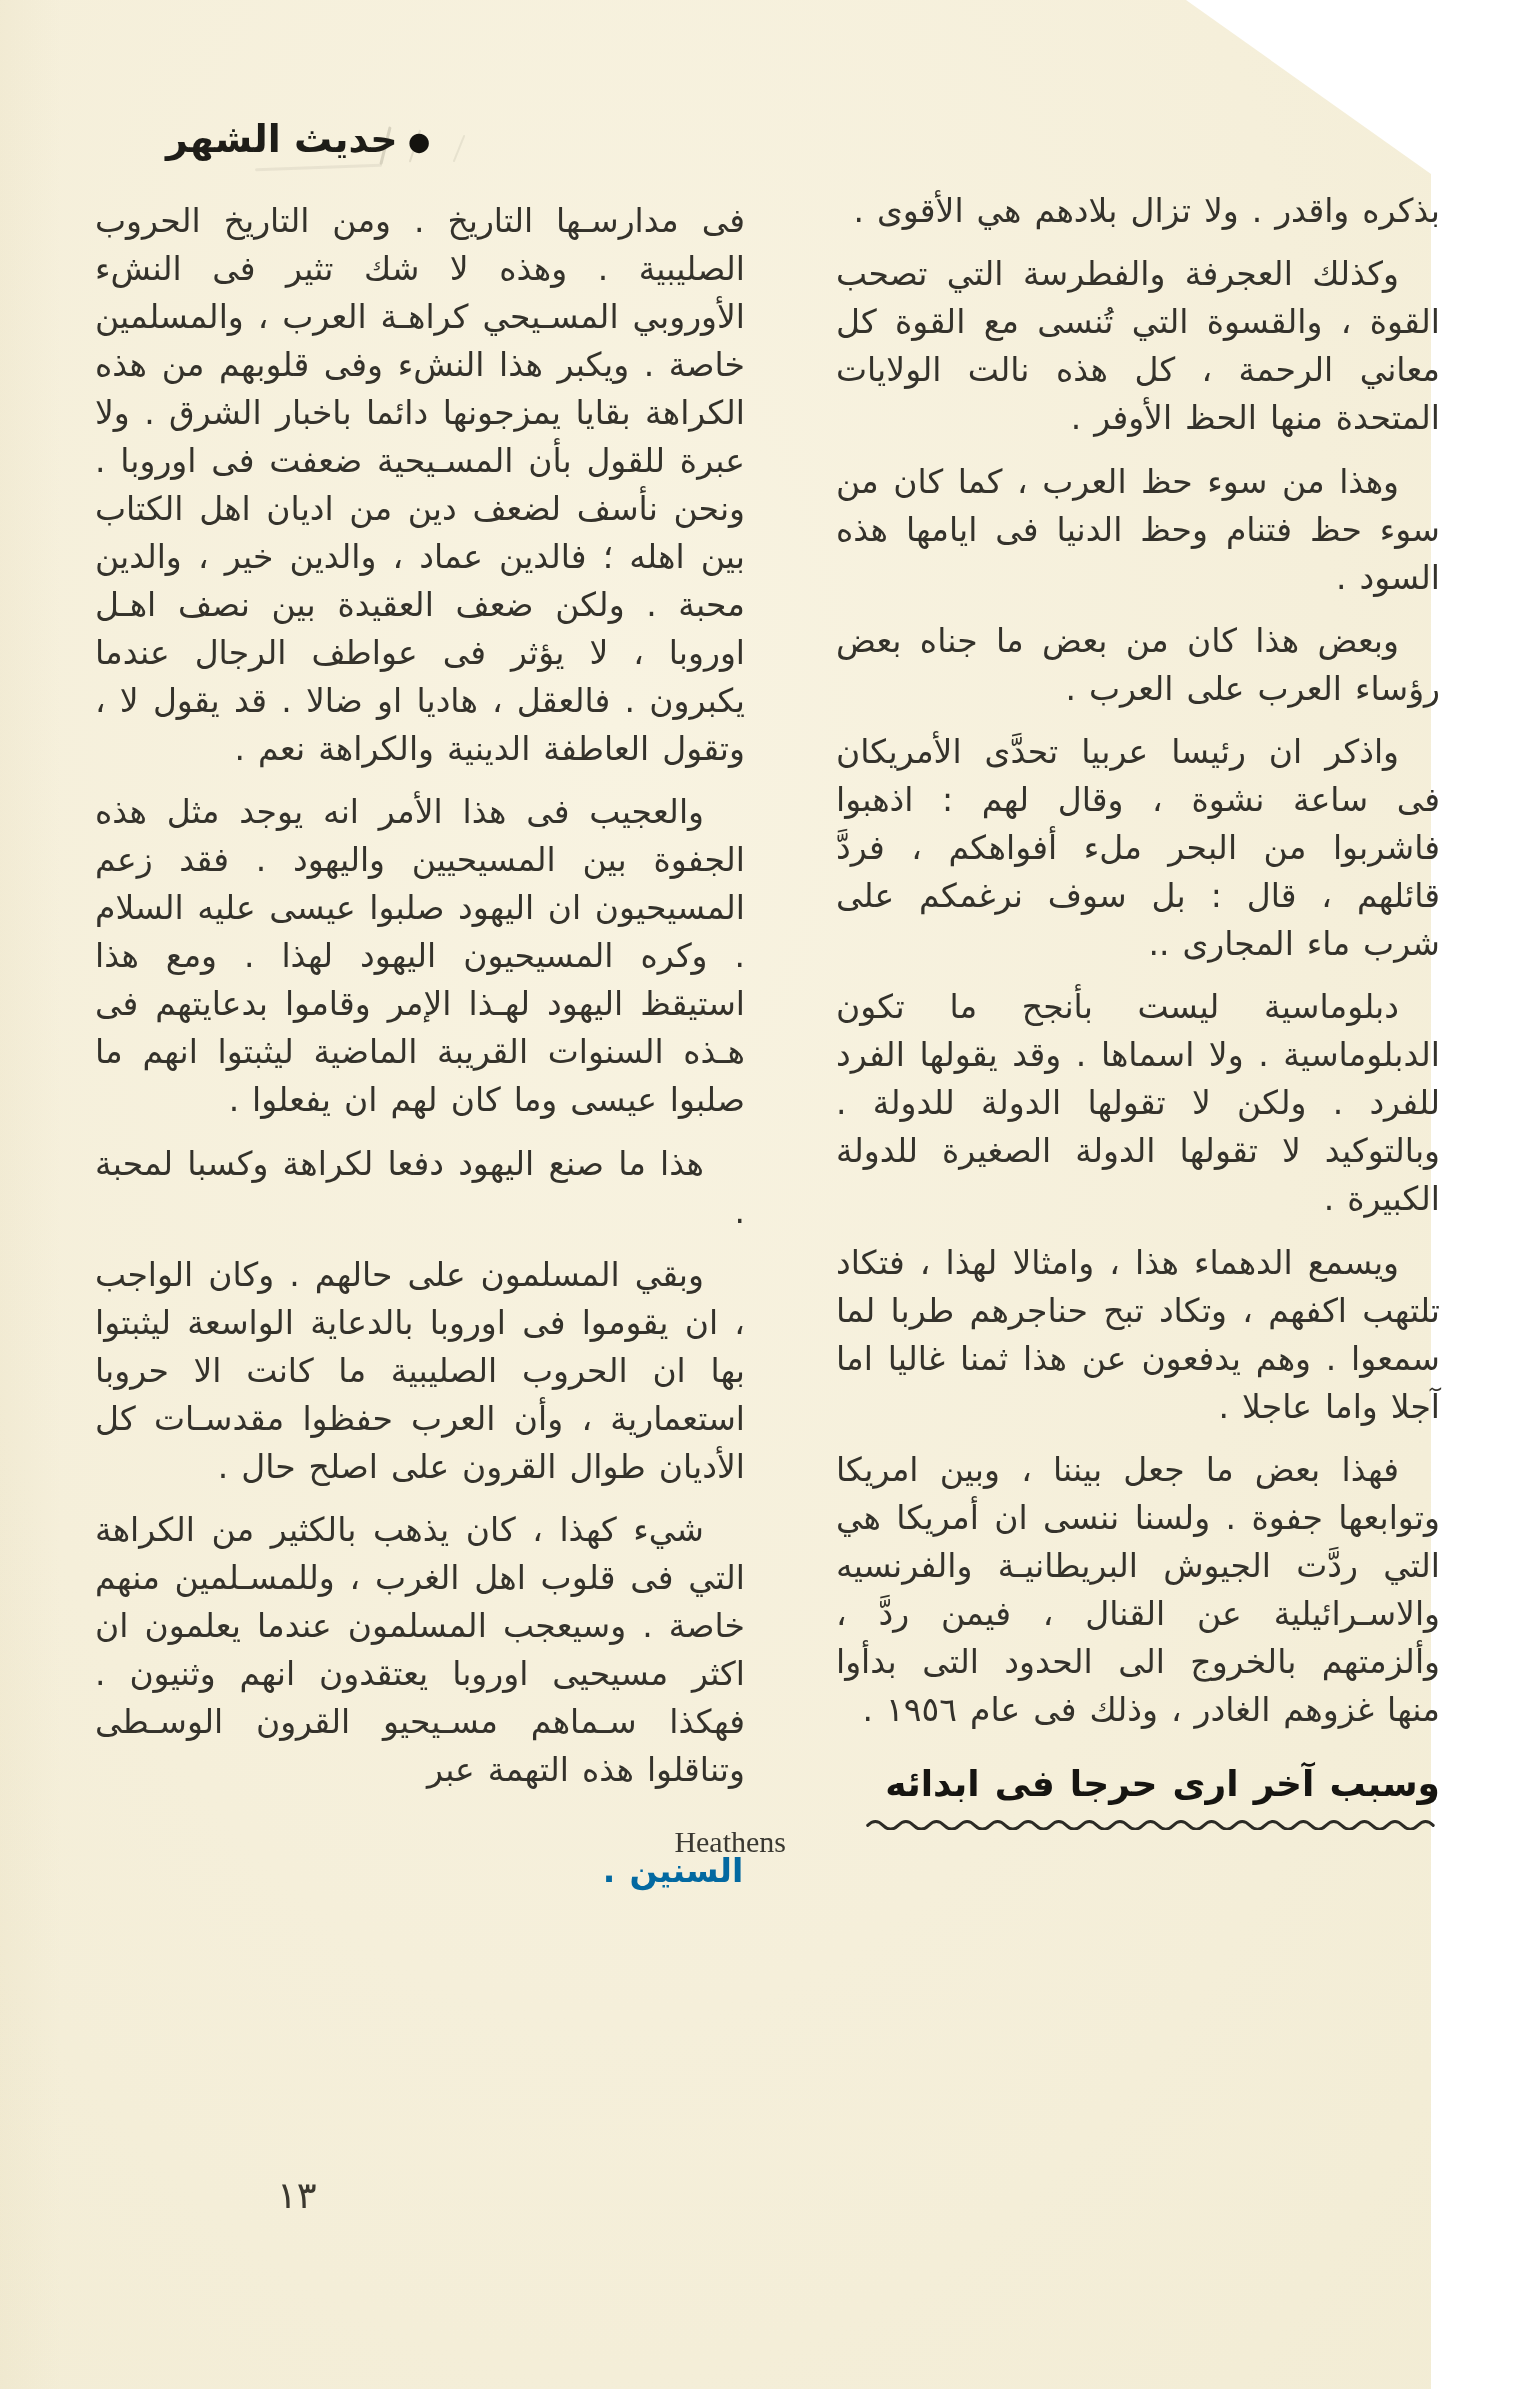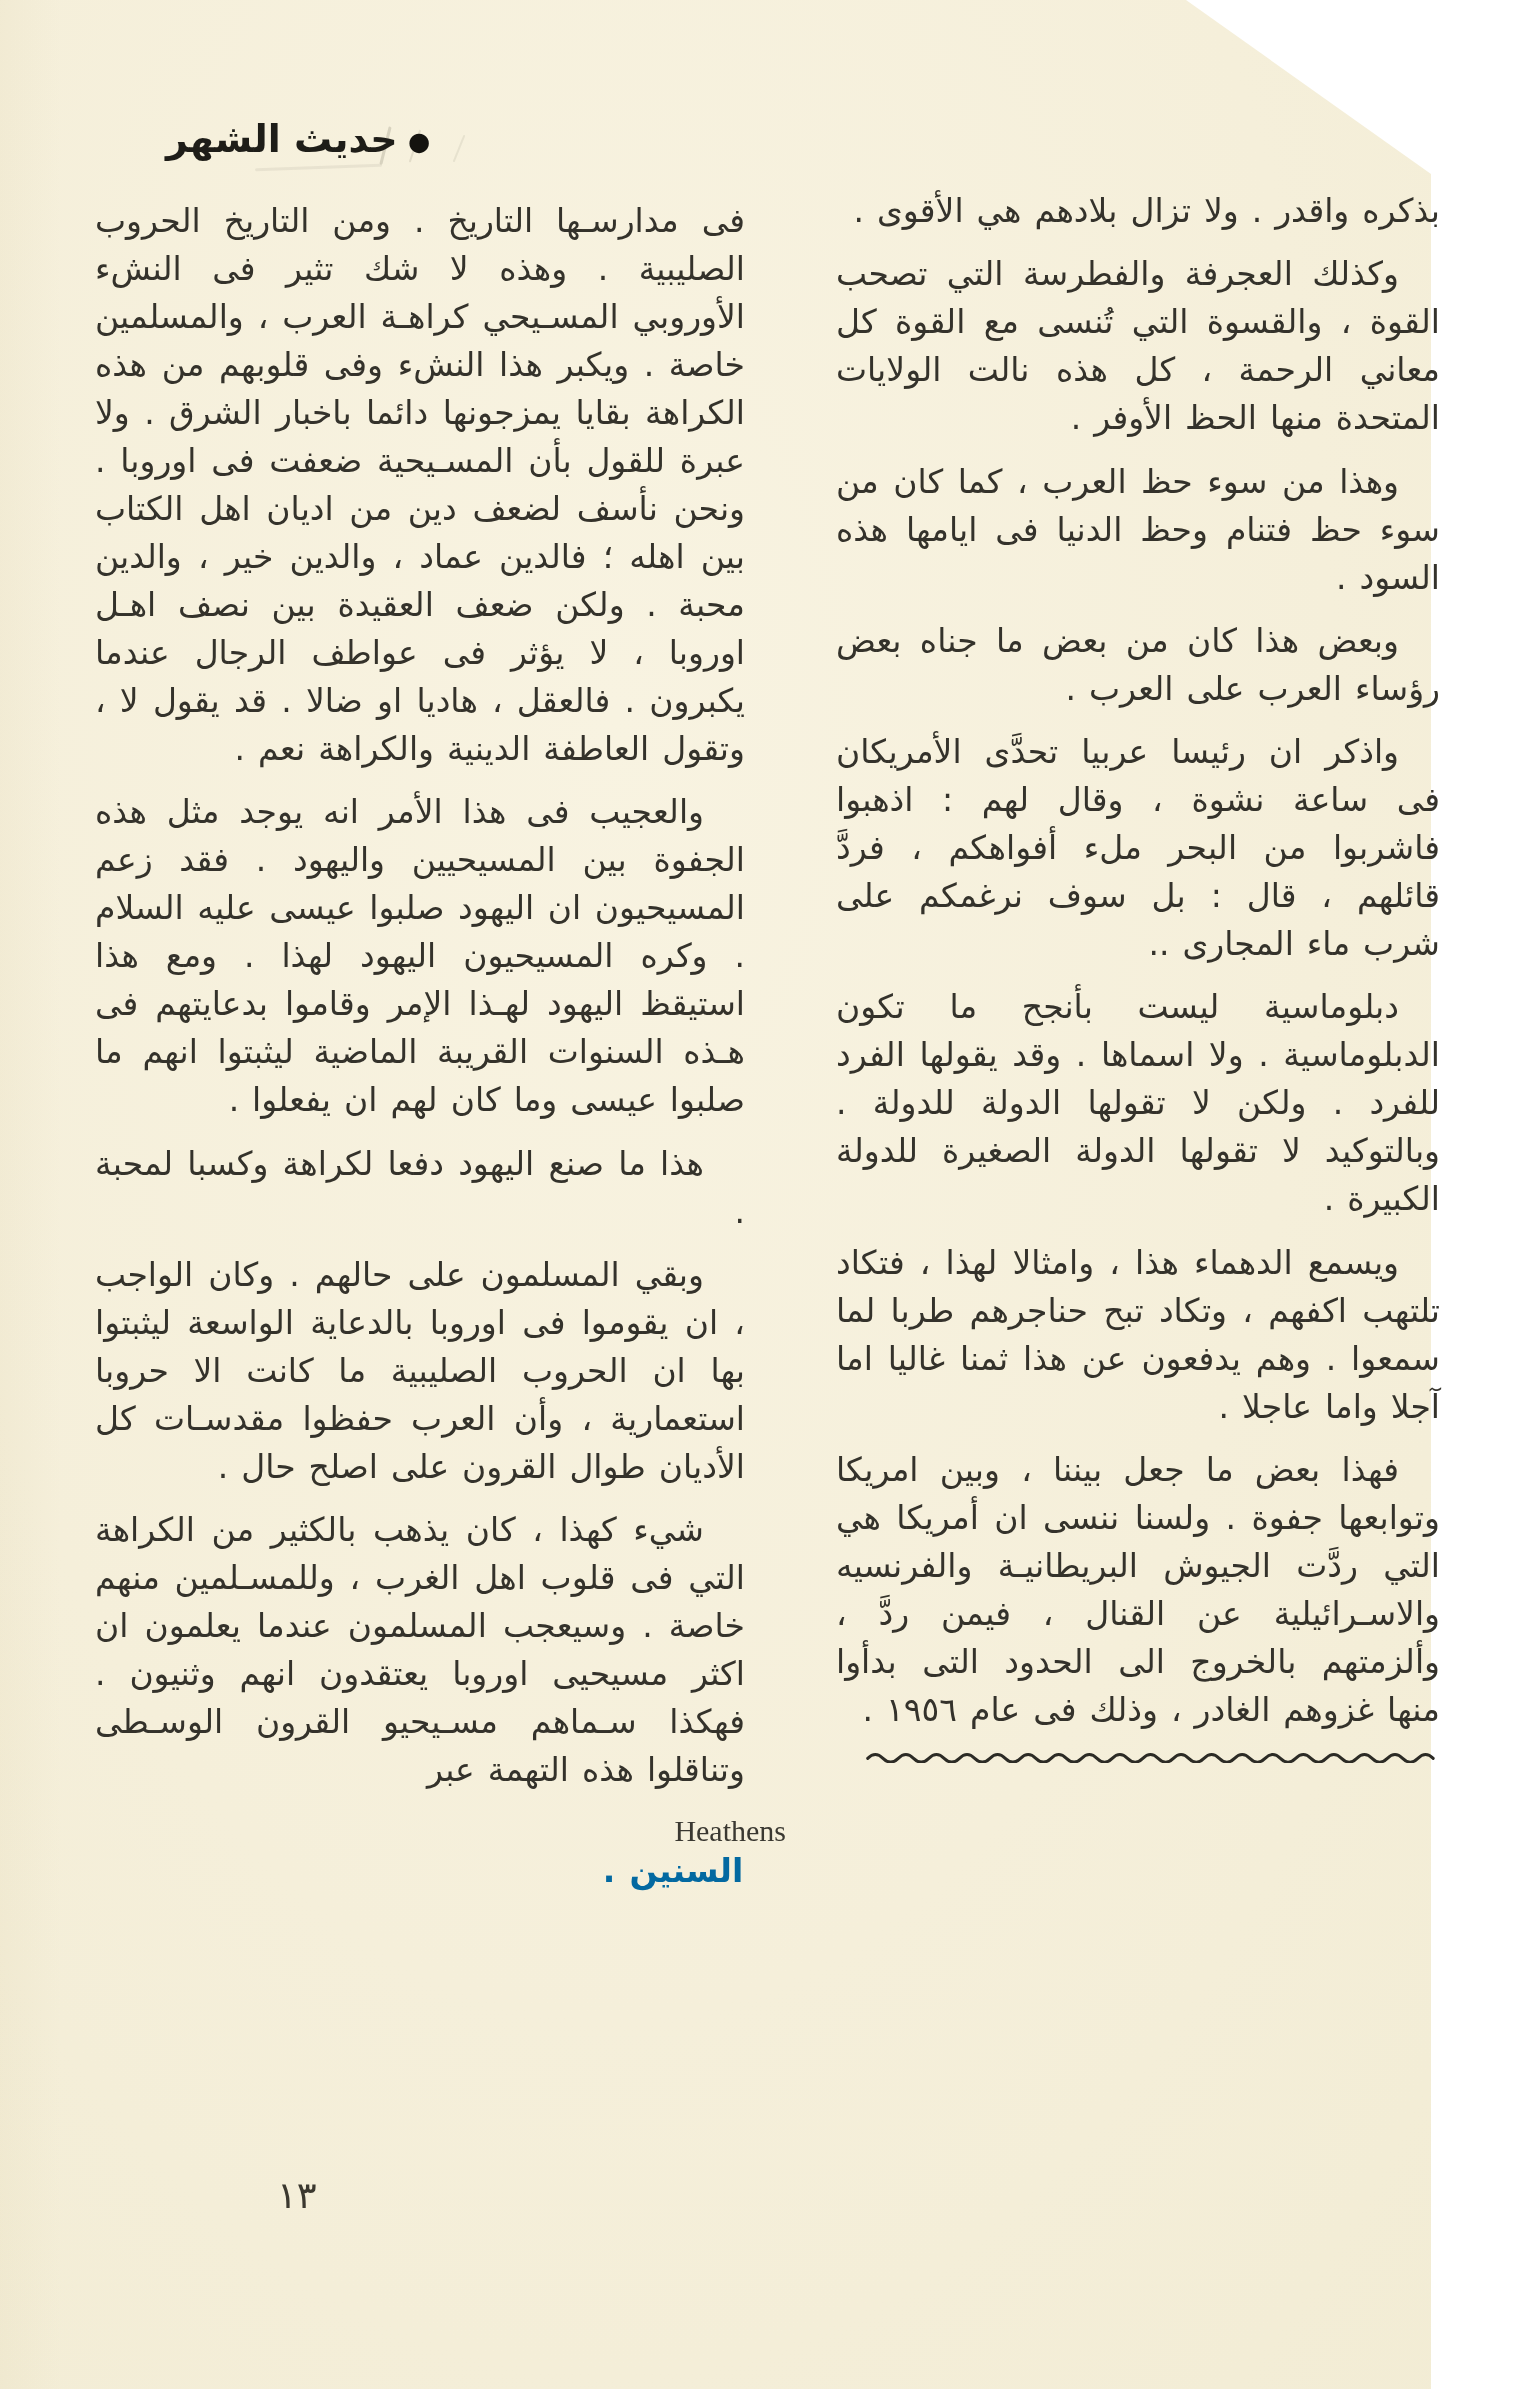--- a/index.html
+++ b/index.html
@@ -88,21 +88,21 @@
   .wavy svg { display: block; }
 
   .endnote {
     position: relative;
     height: 102px;
     margin-top: 3.4px;
   }
   .heathens {
     position: absolute;
     right: -41px;
-    top: 1px;
+    top: 12px;
     font-family: "Liberation Serif", "DejaVu Serif", serif;
     font-size: 30px;
     color: #3a3831;
     direction: ltr;
   }
   .seneen {
     position: absolute;
     right: 1.7px;
     top: 41px;
     font-size: 33px;
@@ -138,20 +138,21 @@
   <div class="col right-col">
     <p class="noindent">بذكره واقدر . ولا تزال بلادهم هي الأقوى .</p>
     <p>وكذلك العجرفة والفطرسة التي تصحب القوة ، والقسوة التي تُنسى مع القوة كل معاني الرحمة ، كل هذه نالت الولايات المتحدة منها الحظ الأوفر .</p>
     <p>وهذا من سوء حظ العرب ، كما كان من سوء حظ فتنام وحظ الدنيا فى ايامها هذه السود .</p>
     <p>وبعض هذا كان من بعض ما جناه بعض رؤساء العرب على العرب .</p>
     <p>واذكر ان رئيسا عربيا تحدَّى الأمريكان فى ساعة نشوة ، وقال لهم : اذهبوا فاشربوا من البحر ملء أفواهكم ، فردَّ قائلهم ، قال : بل سوف نرغمكم على شرب ماء المجارى ..</p>
     <p>دبلوماسية ليست بأنجح ما تكون الدبلوماسية . ولا اسماها . وقد يقولها الفرد للفرد . ولكن لا تقولها الدولة للدولة . وبالتوكيد لا تقولها الدولة الصغيرة للدولة الكبيرة .</p>
     <p>ويسمع الدهماء هذا ، وامثالا لهذا ، فتكاد تلتهب اكفهم ، وتكاد تبح حناجرهم طربا لما سمعوا . وهم يدفعون عن هذا ثمنا غاليا اما آجلا واما عاجلا .</p>
     <p>فهذا بعض ما جعل بيننا ، وبين امريكا وتوابعها جفوة . ولسنا ننسى ان أمريكا هي التي ردَّت الجيوش البريطانيـة والفرنسيه والاسـرائيلية عن القنال ، فيمن ردَّ ، وألزمتهم بالخروج الى الحدود التى بدأوا منها غزوهم الغادر ، وذلك فى عام ١٩٥٦ .</p>
 
+    <div class="heading">وسبب آخر ارى حرجا فى ابدائه</div>
     <div class="wavy">
       <svg width="574" height="13.6" viewBox="0 0 676 16" xmlns="http://www.w3.org/2000/svg">
         <path d="M2 11 q 9 -9 18 0 t 18 0 t 18 0 t 18 0 t 18 0 t 18 0 t 18 0 t 18 0 t 18 0 t 18 0 t 18 0 t 18 0 t 18 0 t 18 0 t 18 0 t 18 0 t 18 0 t 18 0 t 18 0 t 18 0 t 18 0 t 18 0 t 18 0 t 18 0 t 18 0 t 18 0 t 18 0 t 18 0 t 18 0 t 18 0 t 18 0 t 18 0 t 18 0 t 18 0 t 18 0 t 18 0 t 18 0" fill="none" stroke="#2c2b25" stroke-width="3.5" stroke-linecap="round"></path>
       </svg>
     </div>
 
   </div>
 
   <div class="col left-col">
     <p class="noindent">فى مدارسـها التاريخ . ومن التاريخ الحروب الصليبية . وهذه لا شك تثير فى النشء الأوروبي المسـيحي كراهـة العرب ، والمسلمين خاصة . ويكبر هذا النشء وفى قلوبهم من هذه الكراهة بقايا يمزجونها دائما باخبار الشرق . ولا عبرة للقول بأن المسـيحية ضعفت فى اوروبا . ونحن نأسف لضعف دين من اديان اهل الكتاب بين اهله ؛ فالدين عماد ، والدين خير ، والدين محبة . ولكن ضعف العقيدة بين نصف اهـل اوروبا ، لا يؤثر فى عواطف الرجال عندما يكبرون . فالعقل ، هاديا او ضالا . قد يقول لا ، وتقول العاطفة الدينية والكراهة نعم .</p>

